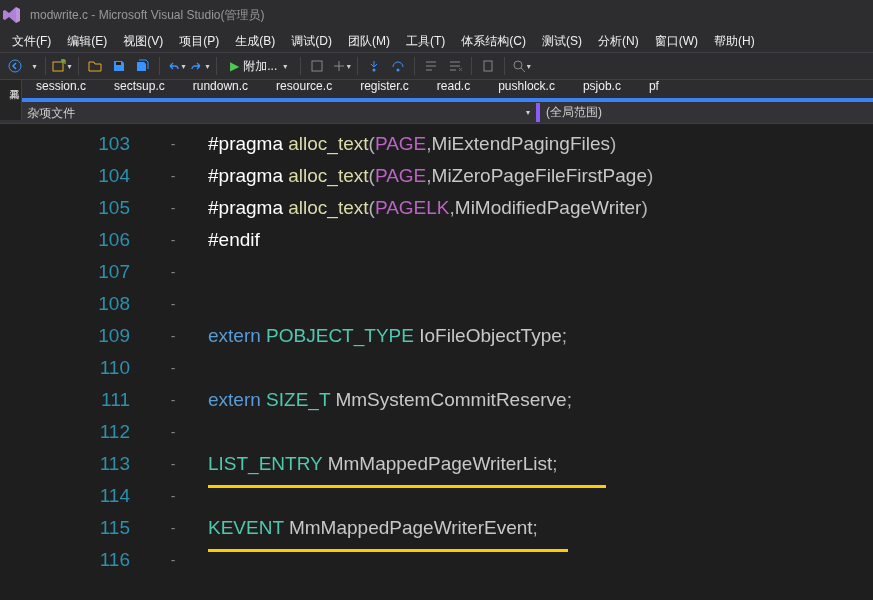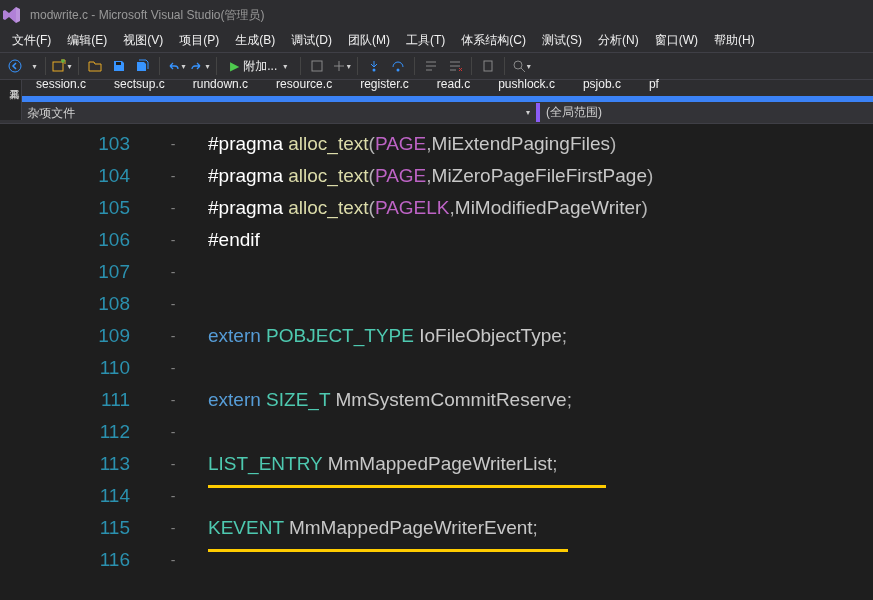--- a/index.html
+++ b/index.html
@@ -4,36 +4,36 @@
 <style>
   * { margin: 0; padding: 0; box-sizing: border-box; font-family: "Microsoft YaHei", "Segoe UI", sans-serif; }
   body { width: 873px; height: 600px; background: #2d2d30; color: #f1f1f1; overflow: hidden; font-size: 12px; }
 
   
   .titlebar { height: 30px; background: #2d2d30; display: flex; align-items: center; padding: 0 2px; }
   .vslogo { width: 20px; height: 20px; margin-right: 8px; }
   .title-text { color: #999; font-size: 12px; }
 
   
-  .menubar { height: 22px; background: #2d2d30; display: flex; padding: 0 4px; }
+  .menubar { height: 22px; background: #2d2d30; display: flex; align-items: center; padding: 0 4px; }
   .menubar .menu-item { padding: 2px 8px; color: #f1f1f1; font-size: 12px; cursor: default; }
 
   
   .toolbar { height: 28px; background: #2d2d30; border-top: 1px solid #3f3f46; border-bottom: 1px solid #3f3f46; display: flex; align-items: center; padding: 0 4px; gap: 2px; }
   .tb-btn { width: 22px; height: 22px; display: inline-flex; align-items: center; justify-content: center; color: #d0d0d0; cursor: default; }
   .tb-sep { width: 1px; height: 18px; background: #444; margin: 0 3px; }
   .tb-dd { font-size: 8px; color: #d0d0d0; margin-left: 1px; }
   .start-btn { display: inline-flex; align-items: center; height: 22px; padding: 0 8px; color: #f1f1f1; font-size: 12px; cursor: default; }
   .start-btn .play { color: #4ec94e; margin-right: 4px; }
 
   
   .vtoolrail { position: absolute; left: 0; top: 80px; width: 22px; height: 40px; background: #252526; border-right: 1px solid #3f3f46; writing-mode: vertical-rl; text-orientation: upright; color: #d0d0d0; font-size: 10px; padding-top: 2px; text-align: left; }
 
   
-  .tabstrip { height: 22px; background: #2d2d30; display: flex; align-items: flex-end; padding-left: 22px; border-bottom: 6px solid #3b82f6; }
+  .tabstrip { height: 22px; background: #2d2d30; display: flex; align-items: flex-end; padding-left: 22px; border-bottom: 4px solid #3b82f6; }
   .doctab { height: 22px; padding: 3px 14px; font-size: 12px; color: #f1f1f1; cursor: default; white-space: nowrap; }
 
   
   .codehdr { height: 22px; background: #333337; display: flex; align-items: center; border-bottom: 1px solid #3f3f46; font-size: 12px; color: #d0d0d0; }
   .codehdr .dd1 { flex: 0 0 540px; border-right: 4px solid #8b5cf6; display: flex; align-items: center; padding: 0 6px; justify-content: space-between;}
   .codehdr .dd2 { flex: 1; display: flex; align-items: flex-end; padding: 0 6px;}
   .dd-arrow { font-size: 8px; color: #d0d0d0; }
   .src-icon { display:inline-flex; width:14px; height:14px; margin-right:4px; }
 
   

